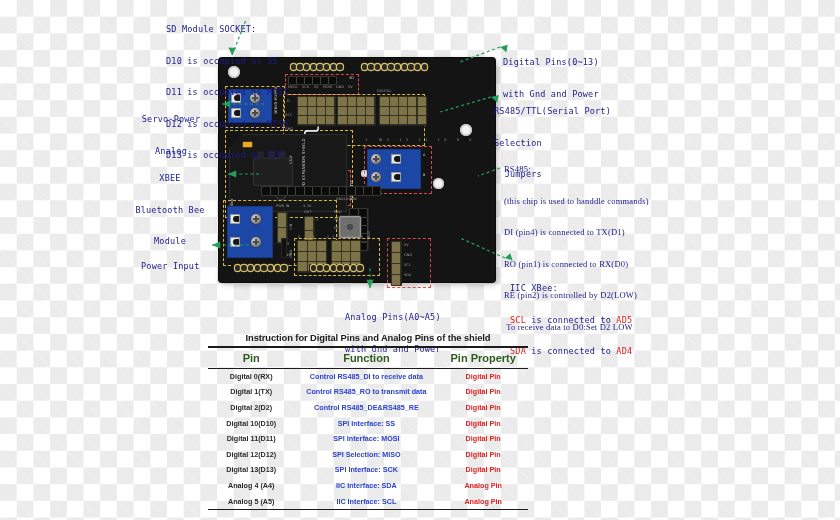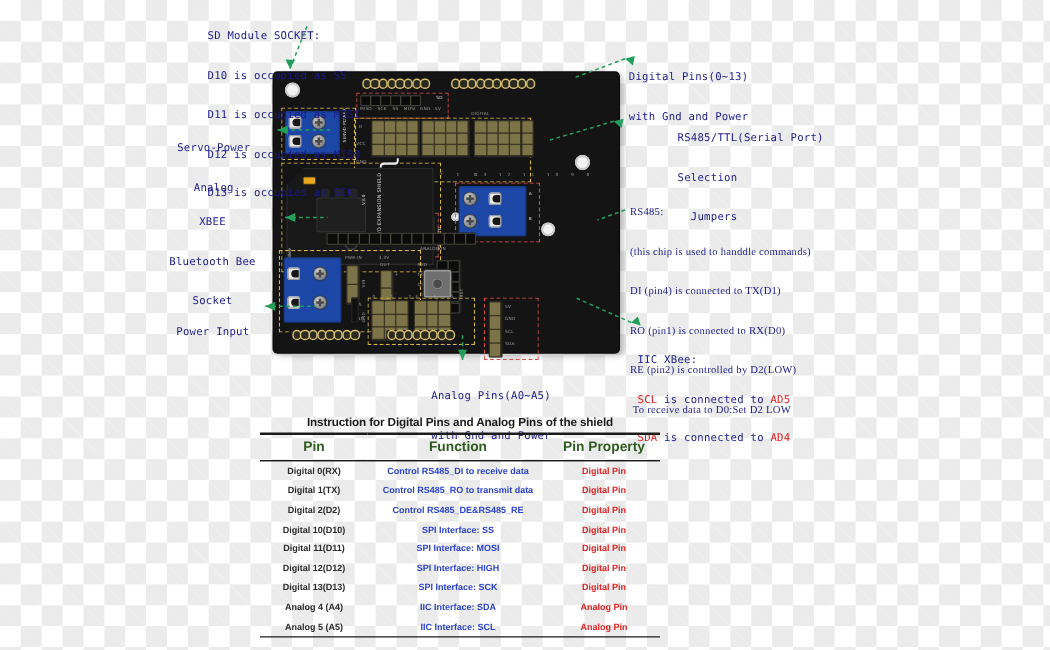--- a/index.html
+++ b/index.html
@@ -401,21 +401,21 @@
     <div>Digital Pins(0~13)</div>
     <div>with Gnd and Power</div>
   </div>
   <div class="lead" style="left:0;top:0;">
     <svg width="840" height="520">
       <path d="M500,47 L460,62" stroke="#22a05a" stroke-width="1.2" stroke-dasharray="3,2.6" fill="none"></path>
       <path d="M500,47 l7.8,-2.3 l-1.4,7.6 z" fill="#22a05a"></path>
     </svg>
   </div>
 
-  <div class="note" style="left:494px;top:85px;margin-left:48px;">
+  <div class="note" style="left:494px;top:85px;">
     <div>RS485/TTL(Serial Port)</div>
     <div>Selection</div>
     <div>  Jumpers</div>
   </div>
   <div class="lead" style="left:0;top:0;">
     <svg width="840" height="520">
       <path d="M491,97 L440,112" stroke="#22a05a" stroke-width="1.2" stroke-dasharray="3,2.6" fill="none"></path>
       <path d="M491,97 l7.9,-2.0 l-1.7,7.6 z" fill="#22a05a"></path>
     </svg>
   </div>
@@ -453,21 +453,21 @@
   <div class="lead" style="left:0;top:0;">
     <svg width="840" height="520">
       <path d="M222,104 L266,104" stroke="#22a05a" stroke-width="1.2" stroke-dasharray="3,2.6" fill="none"></path>
       <path d="M222,104 l8.2,-3.6 l0,7.2 z" fill="#22a05a"></path>
     </svg>
   </div>
 
   <div class="note center" style="left:118px;top:152px;width:104px;">
     <div>XBEE</div>
     <div>Bluetooth Bee</div>
-    <div>Socket</div>
+    <div>Module</div>
   </div>
   <div class="lead" style="left:0;top:0;">
     <svg width="840" height="520">
       <path d="M228,174 L262,174" stroke="#22a05a" stroke-width="1.2" stroke-dasharray="3,2.6" fill="none"></path>
       <path d="M228,174 l8.2,-3.6 l0,7.2 z" fill="#22a05a"></path>
     </svg>
   </div>
 
   <div class="note" style="left:141px;top:240px;">
     <div>Power Input</div>
@@ -521,21 +521,21 @@
             <td class="c-fn">SPI Interface: SS</td>
             <td class="c-prop">Digital Pin</td>
           </tr>
           <tr>
             <td class="c-pin">Digital 11(D11)</td>
             <td class="c-fn">SPI Interface: MOSI</td>
             <td class="c-prop">Digital Pin</td>
           </tr>
           <tr>
             <td class="c-pin">Digital 12(D12)</td>
-            <td class="c-fn">SPI Interface: HIGH</td>
+            <td class="c-fn">SPI Selection: MISO</td>
             <td class="c-prop">Digital Pin</td>
           </tr>
           <tr>
             <td class="c-pin">Digital 13(D13)</td>
             <td class="c-fn">SPI Interface: SCK</td>
             <td class="c-prop">Digital Pin</td>
           </tr>
           <tr>
             <td class="c-pin">Analog 4 (A4)</td>
             <td class="c-fn">IIC Interface: SDA</td>

